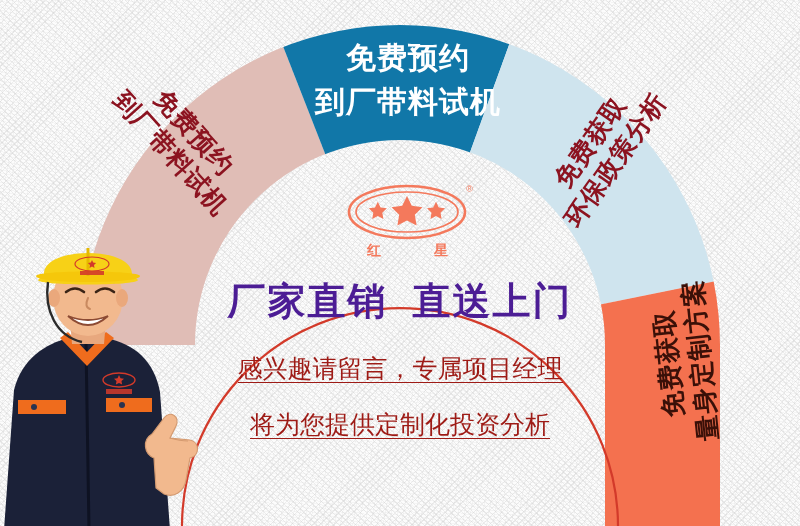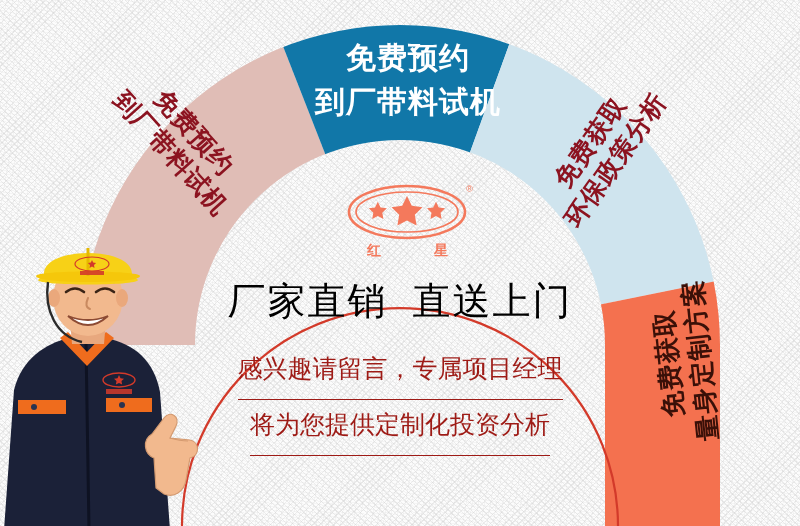--- a/index.html
+++ b/index.html
@@ -109,40 +109,40 @@
     font-weight: 700;
   }
 
   
   #headline {
     position: absolute;
     left: 200px; top: 276px;
     width: 400px;
     z-index: 6;
     text-align: center;
-    color: #000000;
+    color: #4c1d95;
     font-size: 38px;
-    font-weight: 400;
+    font-weight: 700;
     letter-spacing: 2px;
     white-space: pre;
   }
   .subline {
     position: absolute;
     left: 190px;
     width: 420px;
     z-index: 6;
     text-align: center;
     color: #9e1b16;
     font-size: 25px;
     font-weight: 500;
     letter-spacing: 0px;
   }
   .subline span {
     border-bottom: 1.5px solid #9e1b16;
-    padding-bottom: 17px;
+    padding-bottom: 0;
   }
   #sub1 { top: 352px; }
   #sub2 { top: 408px; }
 
   
   #worker {
     position: absolute;
     left: -6px; top: 240px;
     width: 230px; height: 290px;
     z-index: 7;

